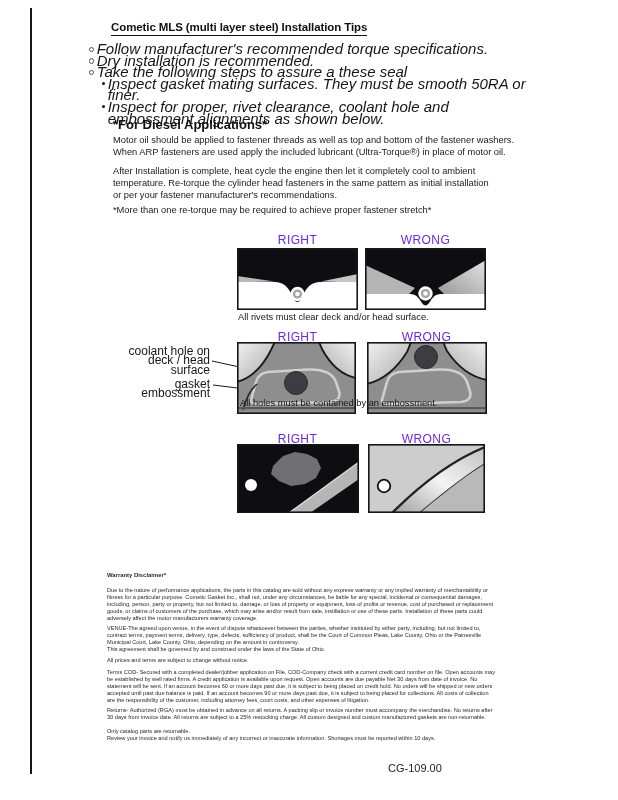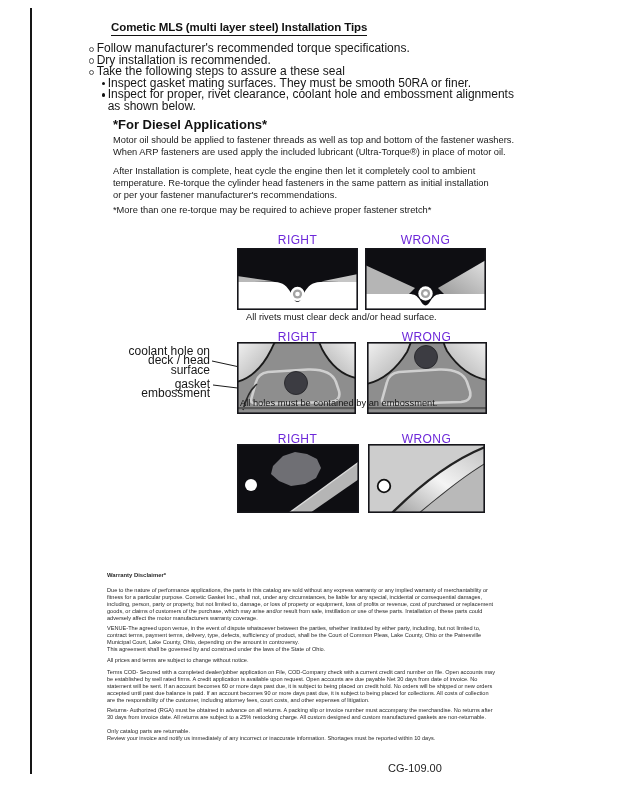--- a/index.html
+++ b/index.html
@@ -8,21 +8,21 @@
     font-family:"Liberation Sans", sans-serif;color:#1c1c1c;
   }
   .abs{position:absolute;}
   .pre{white-space:pre-line;}
   .left-rule{position:absolute;left:30px;top:8px;width:2px;height:766px;background:#161616;}
 
   .title{
     position:absolute;left:111px;top:21px;font-size:11.5px;font-weight:bold;letter-spacing:-0.1px;
     border-bottom:1.4px solid #111;padding-bottom:1.5px;color:#111;
   }
-  .tips{position:absolute;left:89px;top:43px;width:440px;font-size:12px;line-height:11.6px;color:#161616;}
+  .tips{position:absolute;left:89px;top:43px;width:440px;font-size:15px;line-height:11.6px;color:#161616;font-style:italic;}
   .brow{display:flex;align-items:flex-start;}
   .odot{flex:0 0 auto;width:3.2px;height:3.2px;border:1px solid #555;border-radius:50%;margin:3.8px 2.5px 0 0;}
   .sub{padding-left:13px;}
   .fdot{flex:0 0 auto;width:3.4px;height:3.4px;background:#111;border-radius:50%;margin:3.8px 2.3px 0 0;}
 
   .h-diesel{position:absolute;left:113px;top:117px;font-size:13px;font-weight:bold;color:#111;}
   .body-par{position:absolute;left:113px;width:420px;font-size:9.3px;line-height:11.8px;color:#1a1a1a;}
 
   .rw-label{position:absolute;font-size:12px;letter-spacing:0.4px;color:#6d28d9;text-align:center;width:121px;}
   .caption{position:absolute;font-size:9.3px;line-height:9.6px;color:#161616;}
@@ -103,21 +103,21 @@
         </linearGradient>
       </defs>
     <polygon points="121,12 73,40 79,46 121,46" fill="url(#grW1)"></polygon>
     <path d="M0,46 L44,46 C50,46 52,48 55,52 C57,55 58.5,57.5 60.5,57.5 C62.5,57.5 64,55 66,52 C69,48 71,46 77,46 L121,46 L121,62 L0,62 Z" fill="#ffffff"></path>
     <circle cx="60.5" cy="45.5" r="7.2" fill="#ffffff"></circle>
     <circle cx="60.5" cy="45.5" r="4.6" fill="#a3a3a3"></circle>
     <circle cx="60.5" cy="45.5" r="2.3" fill="#ffffff"></circle>
     <rect x="0.8" y="0.8" width="119.4" height="60.4" fill="none" stroke="#15151a" stroke-width="1.6"></rect>
   </svg>
 
-  <div class="caption pre" style="left:238px;top:313px;margin-left:8px;">All rivets must clear deck and/or head surface.</div>
+  <div class="caption pre" style="left:238px;top:313px;">All rivets must clear deck and/or head surface.</div>
 
   <div class="rw-label" style="left:237px;top:330px;">RIGHT</div>
   <div class="rw-label" style="left:366px;top:330px;">WRONG</div>
 
   <div class="callout pre" style="left:118px;top:347px;width:92px;">coolant hole on
 deck / head surface</div>
   <div class="callout" style="left:118px;top:380px;width:92px;">gasket embossment</div>
 
   <svg class="abs" style="left:110px;top:355px;pointer-events:none;" width="190" height="45" viewBox="0 0 190 45">
     <line x1="102" y1="6" x2="180" y2="23" stroke="#1a1a1a" stroke-width="1"></line>

